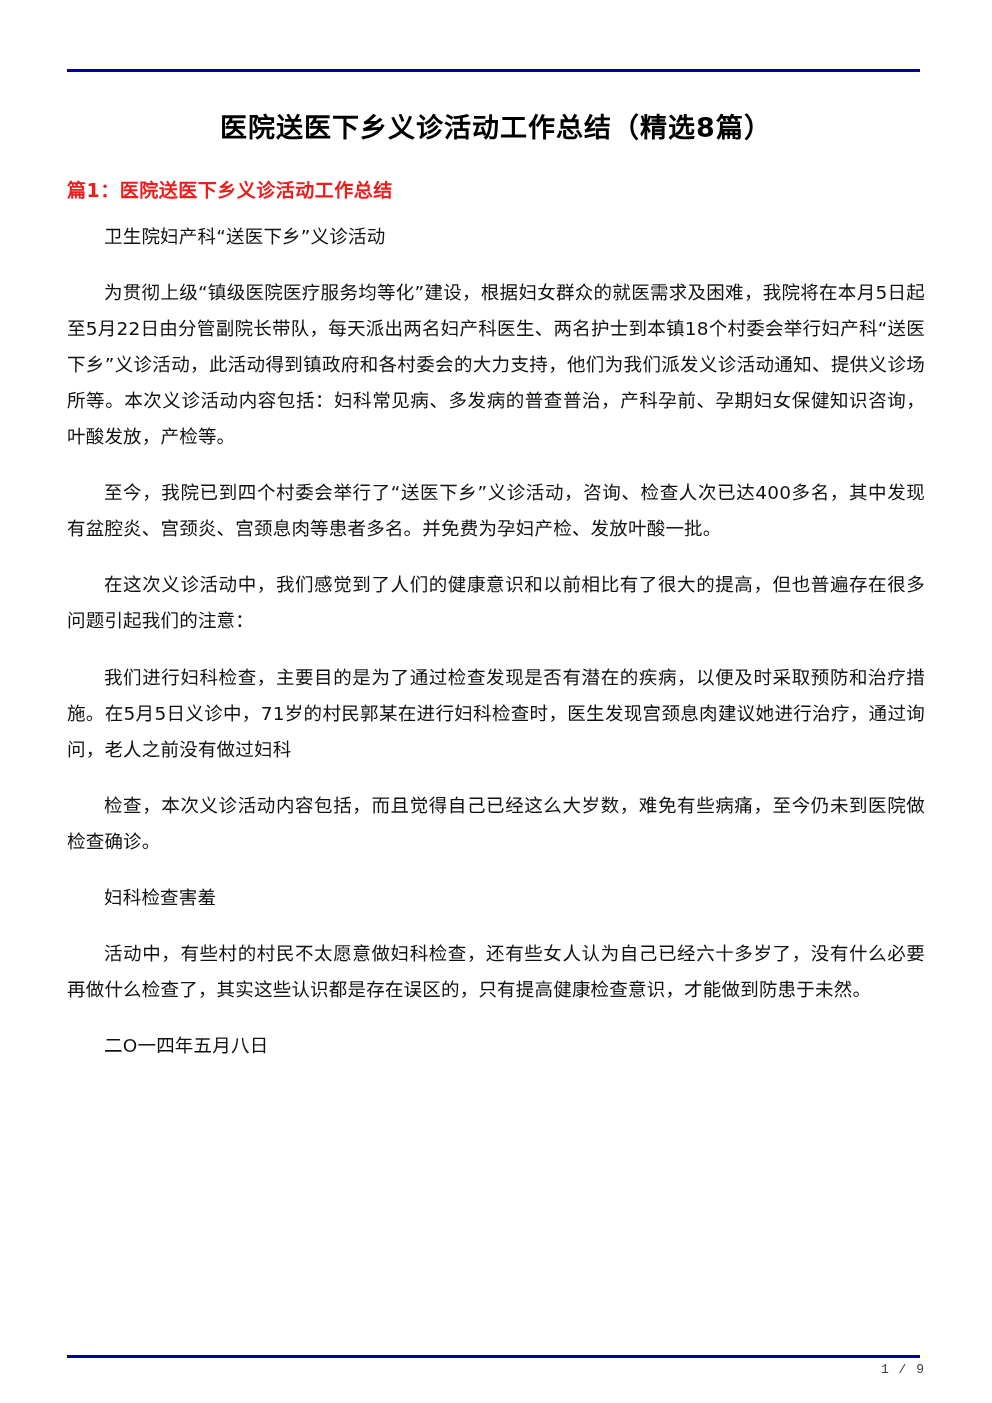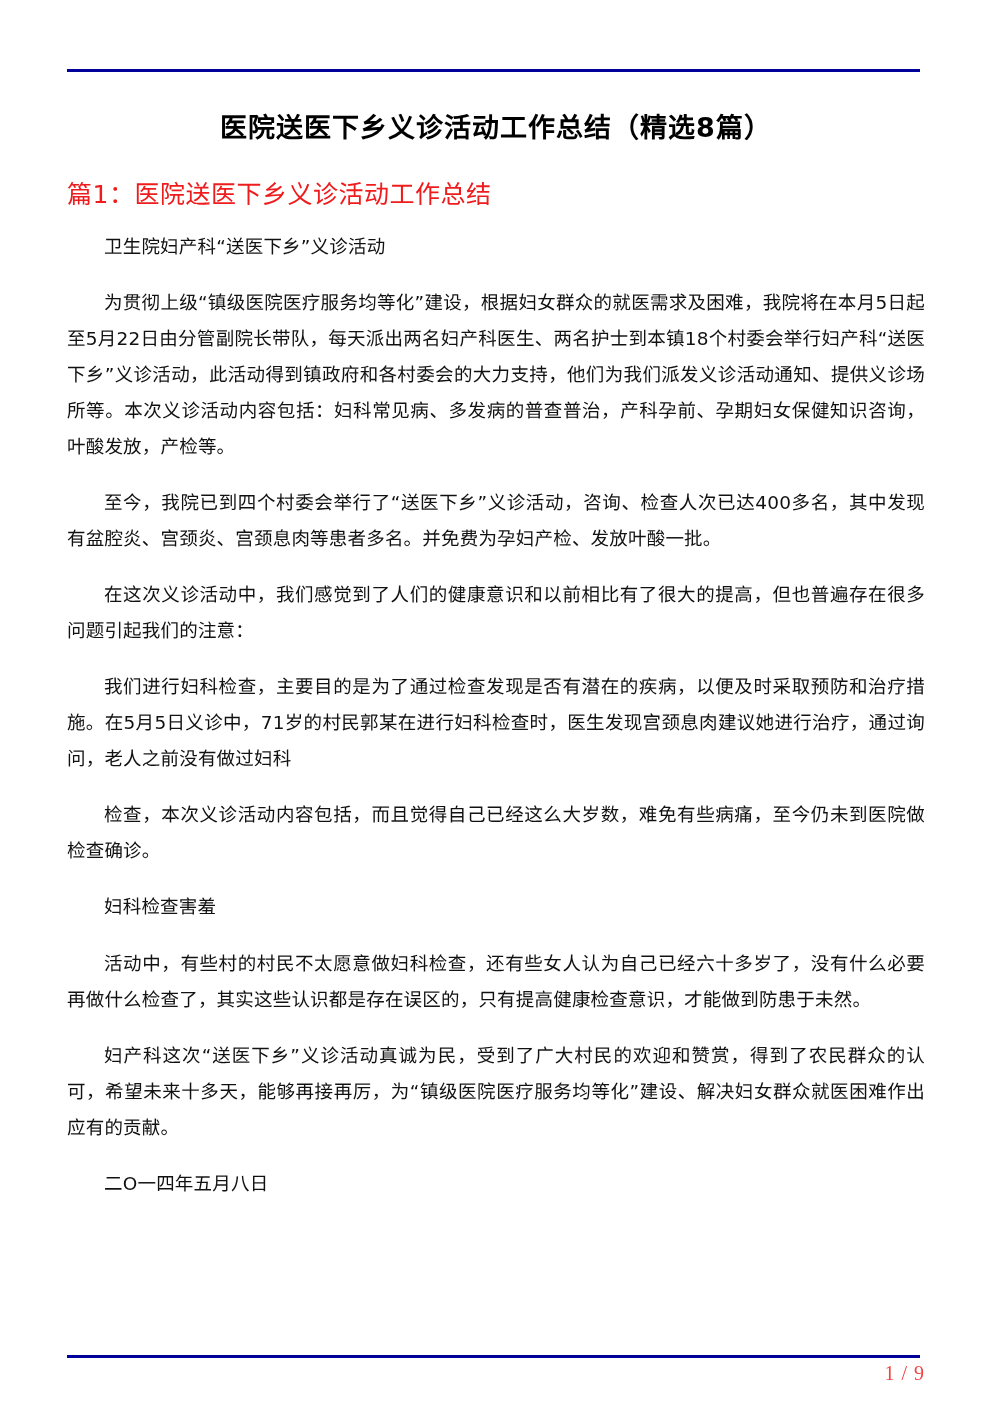--- a/index.html
+++ b/index.html
@@ -36,24 +36,24 @@
     left: 67px;
     top: 1355px;
     width: 853px;
     height: 3px;
     background: #00009b;
   }
   .page-number {
     position: absolute;
     right: 67px;
     top: 1362px;
-    font-size: 20px;
-    color: #ef4444;
+    font-size: 13px;
+    color: #404040;
     letter-spacing: 1px;
-    font-family: Liberation Serif, serif;
+    font-family: Liberation Mono, monospace;
   }
 
   
   .content {
     position: absolute;
     left: 67px;
     top: 108px;
     width: 858px;
   }
 
@@ -62,22 +62,22 @@
     text-align: center;
     font-size: 27px;
     font-weight: bold;
     color: #000000;
     letter-spacing: 1px;
     line-height: 1.5;
   }
 
   .section-heading {
     margin: 22px 0 14px 0;
-    font-size: 25px;
-    font-weight: normal;
+    font-size: 19px;
+    font-weight: bold;
     color: #ee1c1c;
     line-height: 1.6;
     letter-spacing: 0.5px;
   }
 
   p.body {
     margin: 8px 0 20px 0;
     font-size: 18.5px;
     line-height: 1.95;
     color: #111111;
@@ -120,21 +120,20 @@
 
 
     <p class="body indent">我们进行妇科检查，主要目的是为了通过检查发现是否有潜在的疾病，以便及时采取预防和治疗措施。在5月5日义诊中，71岁的村民郭某在进行妇科检查时，医生发现宫颈息肉建议她进行治疗，通过询问，老人之前没有做过妇科</p>
 
     <p class="body indent">检查，本次义诊活动内容包括，而且觉得自己已经这么大岁数，难免有些病痛，至今仍未到医院做检查确诊。</p>
 
     <p class="body sub">妇科检查害羞</p>
 
     <p class="body indent">活动中，有些村的村民不太愿意做妇科检查，还有些女人认为自己已经六十多岁了，没有什么必要再做什么检查了，其实这些认识都是存在误区的，只有提高健康检查意识，才能做到防患于未然。</p>
 
-    <p class="body indent">妇产科这次“送医下乡”义诊活动真诚为民，受到了广大村民的欢迎和赞赏，得到了农民群众的认可，希望未来十多天，能够再接再厉，为“镇级医院医疗服务均等化”建设、解决妇女群众就医困难作出应有的贡献。</p>
 
     <p class="body date">二O一四年五月八日</p>
 
 
   </div>
 
   <div class="footer-rule"></div>
   <div class="page-number">1 / 9</div>
 
 </div>

